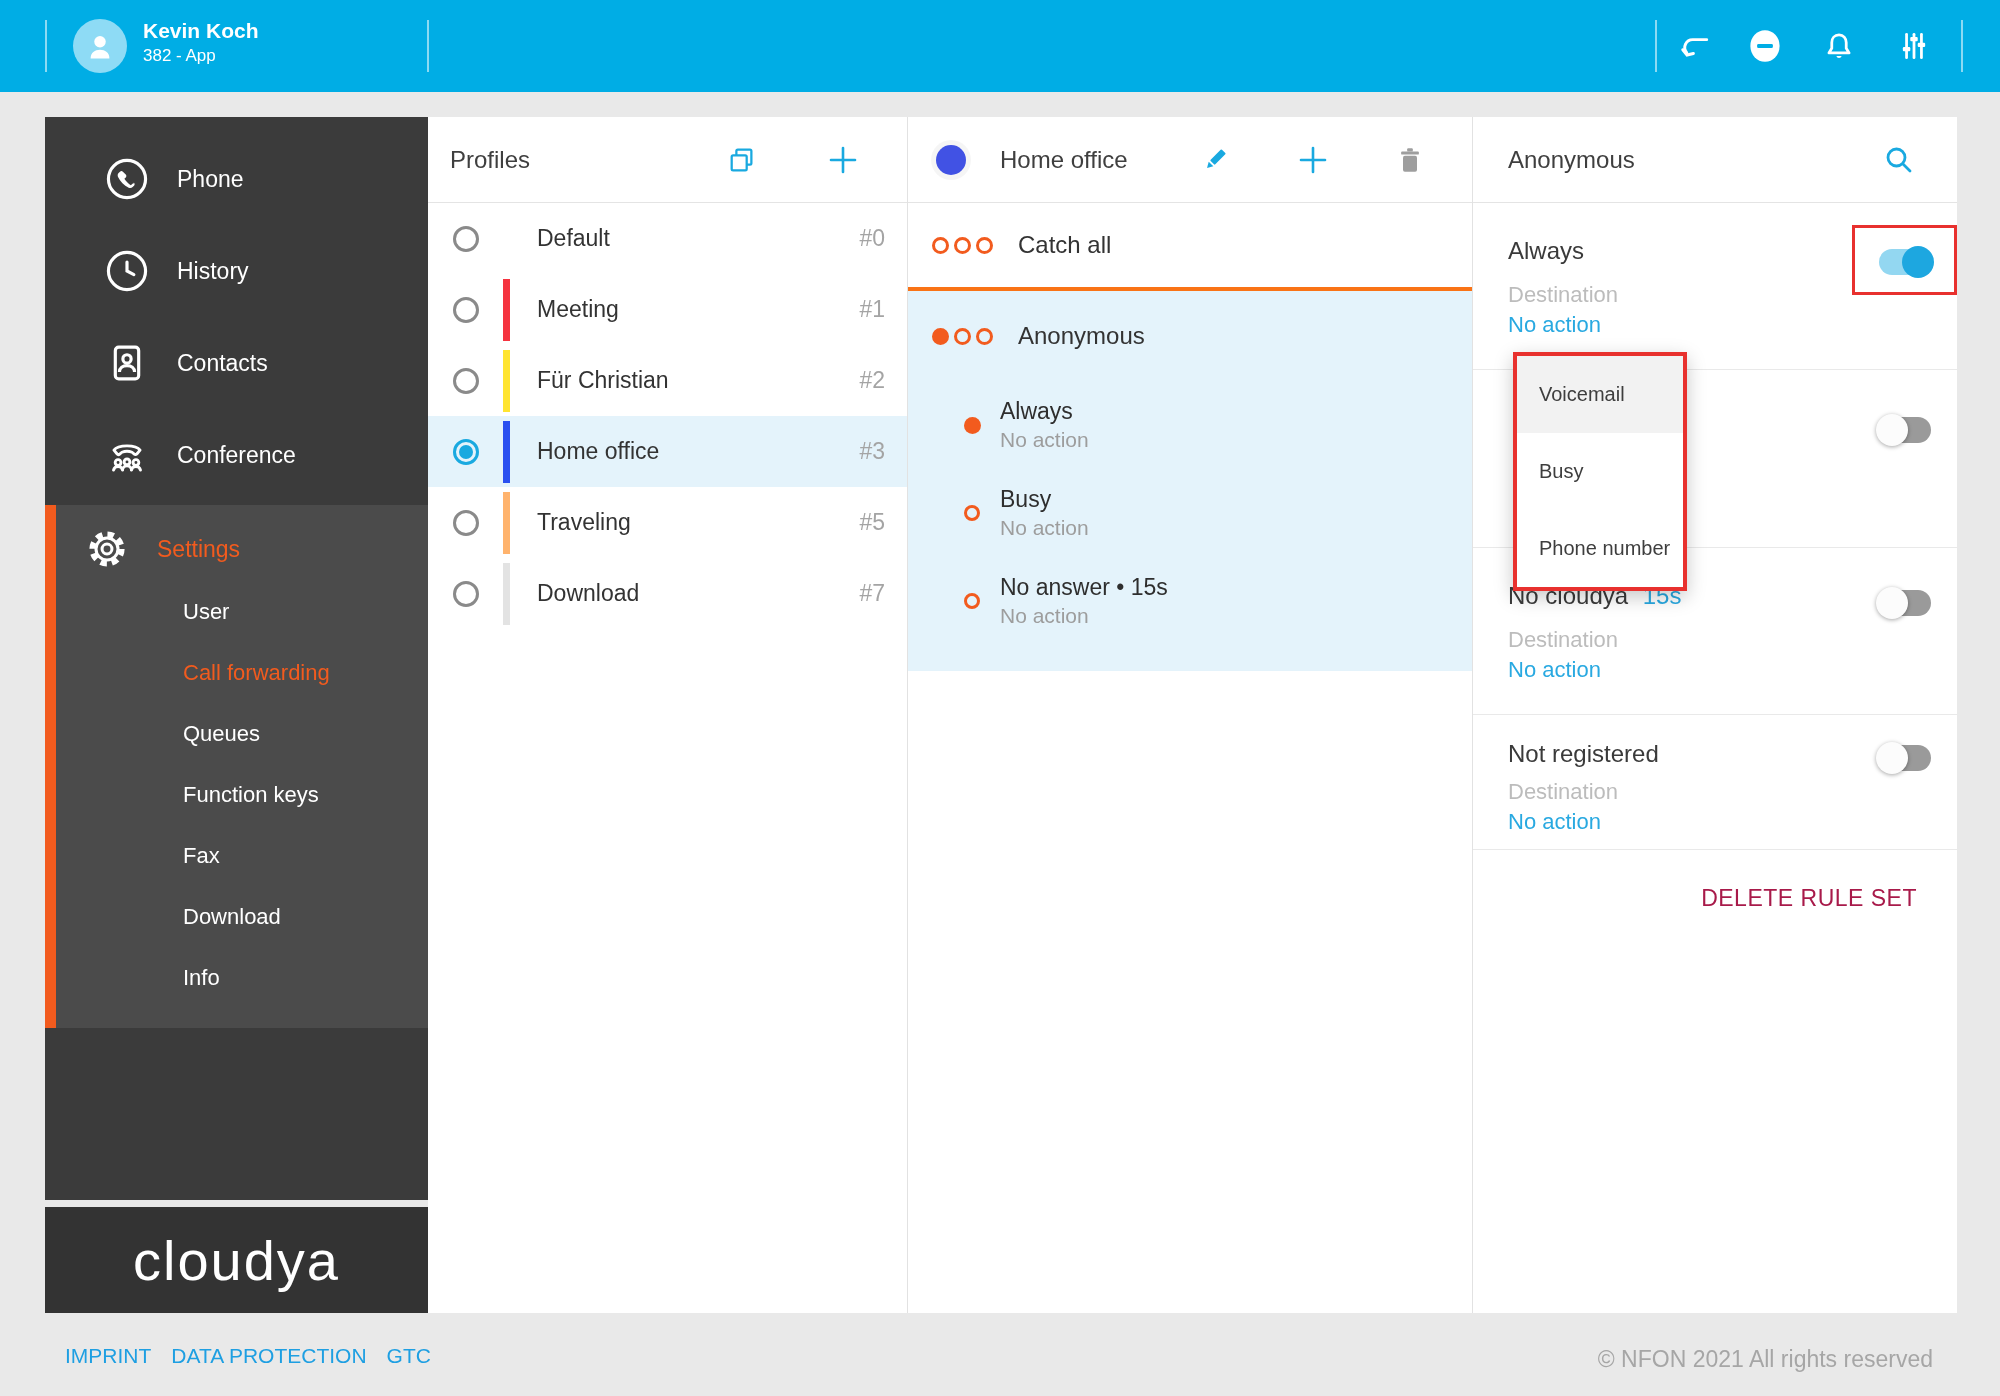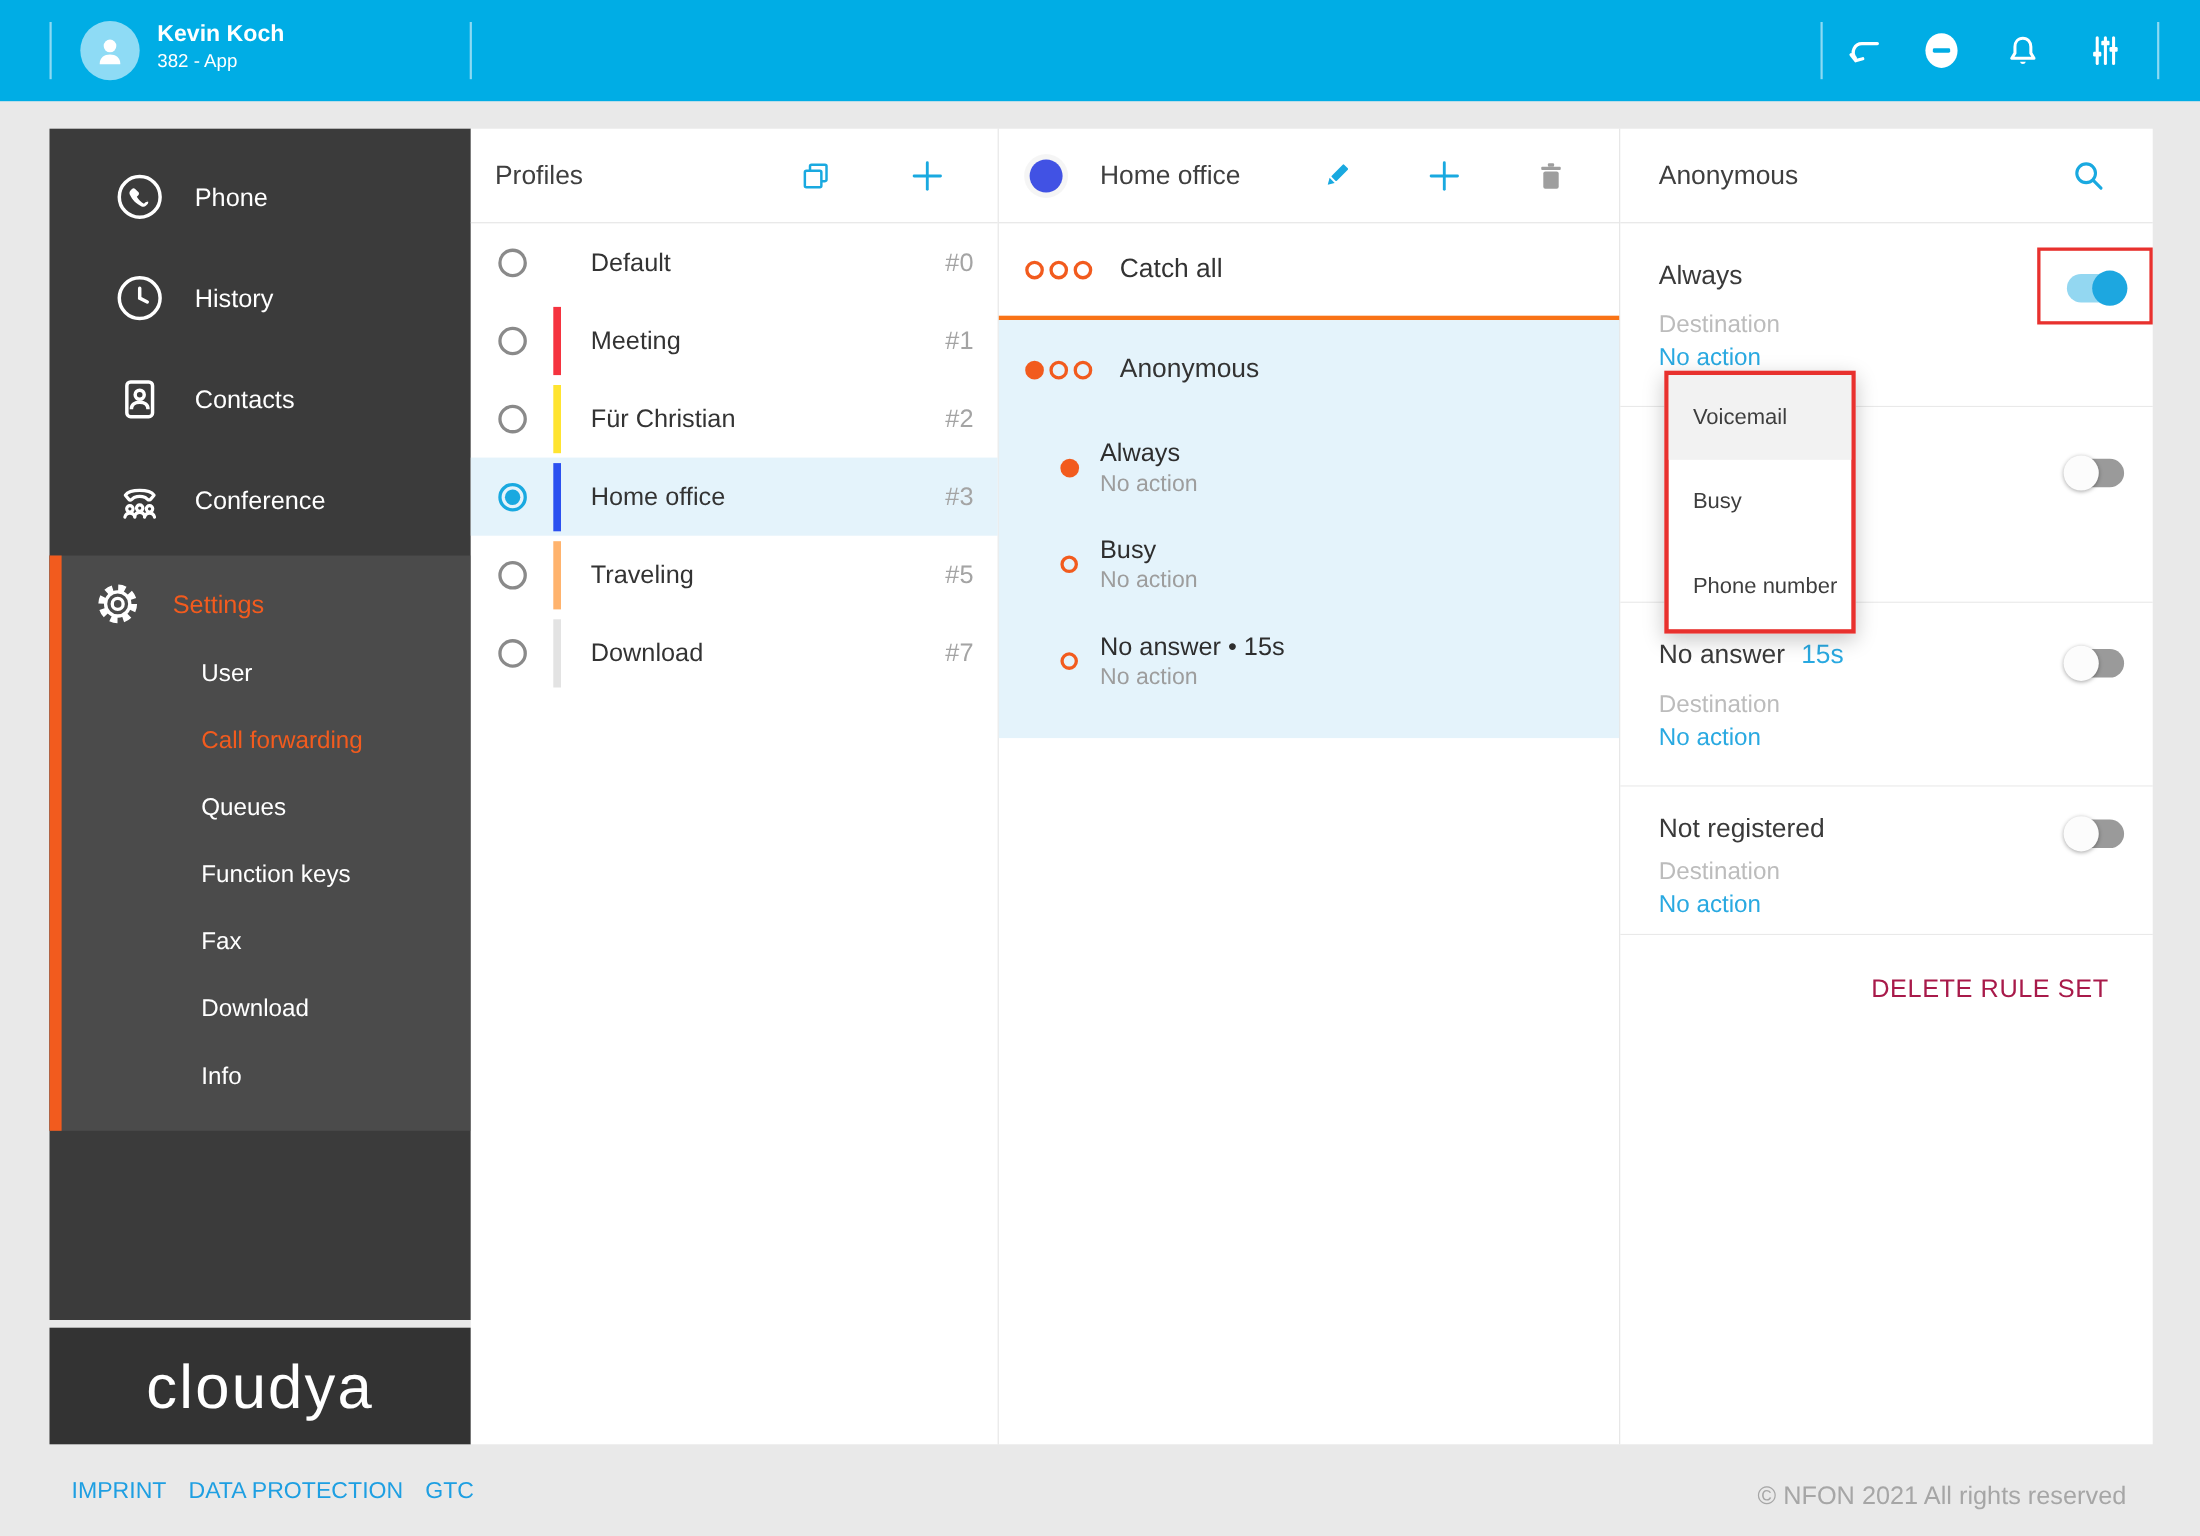--- a/index.html
+++ b/index.html
@@ -73,21 +73,21 @@
   .r-link{color:#29a9e1;}
   .dest-l{margin-top:16px;font-size:22px;color:#bcbcbc;line-height:26px;}
   .dest-v{margin-top:4px;font-size:22px;color:#29a9e1;line-height:26px;cursor:pointer;}
   .toggle{position:absolute;right:26px;width:52px;height:26px;border-radius:13px;cursor:pointer;}
   .toggle.off{background:#9a9a9a;}
   .toggle.off::after{content:"";position:absolute;left:-3px;top:-3px;width:32px;height:32px;border-radius:50%;background:#fcfcfc;box-shadow:0 1px 4px rgba(0,0,0,.35);}
   .toggle.on{background:#93d7f1;}
   .toggle.on::after{content:"";position:absolute;right:-3px;top:-3px;width:32px;height:32px;border-radius:50%;background:#1da7e0;}
   .ann-box{position:absolute;border:3px solid #e8312e;box-sizing:border-box;pointer-events:none;}
   .ann-toggle{right:0;top:22px;width:105px;height:70px;}
-  .dropdown{position:absolute;left:40px;top:220px;width:174px;height:239px;background:#fff;border:4px solid #e8312e;box-sizing:border-box;box-shadow:0 6px 18px rgba(0,0,0,.22);z-index:5;}
+  .dropdown{position:absolute;left:40px;top:235px;width:174px;height:239px;background:#fff;border:4px solid #e8312e;box-sizing:border-box;box-shadow:0 6px 18px rgba(0,0,0,.22);z-index:5;}
   .dd-item{height:77px;display:flex;align-items:center;padding-left:22px;font-size:20px;color:#3e3e3e;cursor:pointer;}
   .dd-item.hover{background:#f2f2f2;}
   .delete-row{padding:35px 40px 0 0;text-align:right;}
   .delete-link{font-size:23px;font-weight:500;letter-spacing:.5px;color:#a81a4a;cursor:pointer;}
 
   
   .footer-links{position:absolute;left:65px;top:1344px;display:flex;gap:20px;}
   .footer-links a{font-size:21px;color:#1e9fe2;text-decoration:none;cursor:pointer;}
   .copyright{position:absolute;right:67px;top:1346px;font-size:23px;color:#a6a6a6;}
 
@@ -363,21 +363,21 @@
       <div class="toggle on" style="top:46px"></div>
       <div class="ann-box ann-toggle"></div>
     </div>
 
     <div class="c4row" style="height:178px">
       <div class="toggle off" style="top:47px"></div>
     </div>
 
     <div class="c4row" style="height:167px">
       <div class="r-label">
-        <span>No answer</span>
+        <span>No cloudya</span>
         <span class="r-link" style="margin-left:8px">15s</span>
       </div>
       <div class="dest-l">Destination</div>
       <div class="dest-v">No action</div>
       <div class="toggle off" style="top:42px"></div>
     </div>
 
     <div class="c4row" style="height:135px;padding-top:24px">
       <div class="r-label">Not registered</div>
       <div class="dest-l" style="margin-top:10px">Destination</div>

